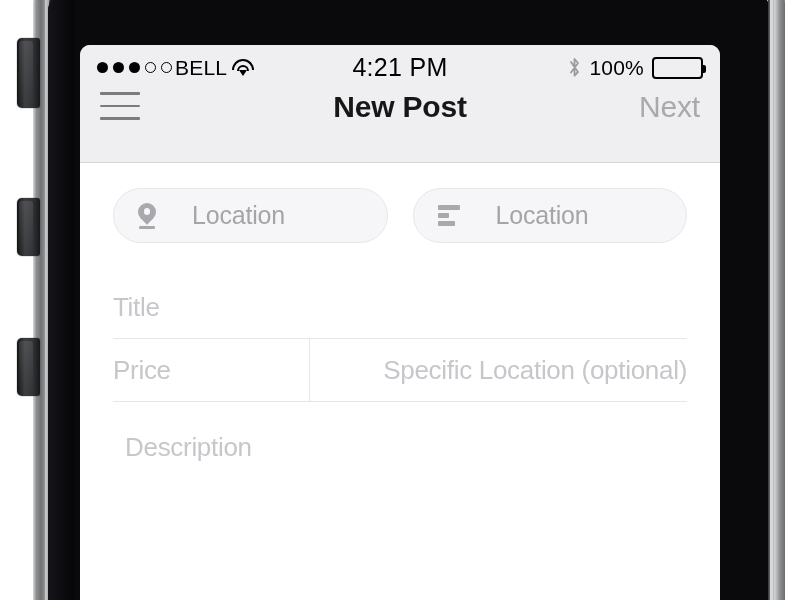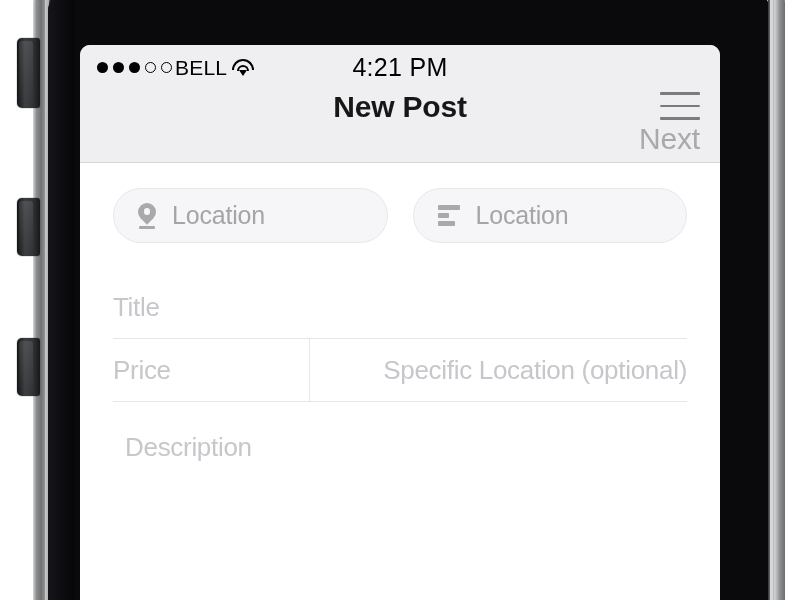--- a/index.html
+++ b/index.html
@@ -108,24 +108,23 @@
   .battery{ width:51px; height:22px; border:2px solid #000; border-radius:4px; position:relative; padding:2px;}
   .battery .fill{ width:100%; height:100%; background:#000; border-radius:1.5px; }
   .battery::after{ content:""; position:absolute; right:-5px; top:6px; width:3.5px; height:8px;
                    background:#000; border-radius:0 2px 2px 0; }
 
   
   #nav-bar{
     height:73px;
     background:#efeef0;
     border-bottom:1px solid #d6d5d8;
-    display:flex; align-items:flex-end;
+    display:flex; align-items:flex-start;
     padding:0 20px;
     position:relative;
-    flex-direction:column;
   }
   #menu-button{ width:40px; height:32px; display:flex; flex-direction:column; justify-content:space-between; cursor:pointer; padding:2px 0;}
   #menu-button span{ display:block; height:2.6px; width:40px; background:#7c7b80; border-radius:1px; }
   #nav-title{
     position:absolute; left:0; right:0; text-align:center;
     font-size:30px; font-weight:bold; color:#171717; letter-spacing:-.2px;
     pointer-events:none;
   }
   #next-button{
     margin-left:auto; font-size:30px; color:#a9a8ad; letter-spacing:-.2px; cursor:pointer;
@@ -138,21 +137,21 @@
   .chip{
     flex:1 1 0;
     height:55px;
     border:1.4px solid #e7e6e9;
     background:#f6f5f7;
     border-radius:28px;
     display:flex; align-items:center;
     padding-left:24px;
     cursor:pointer;
   }
-  .chip-label{ font-size:25px; color:#a5a4a9; margin-left:16px; letter-spacing:-.2px; }
+  .chip-label{ font-size:25px; color:#a5a4a9; margin-left:36px; letter-spacing:-.2px; }
 
   .pin-icon{ width:18px; height:26px; position:relative; }
   .pin-icon .drop{
     width:18px; height:18px; background:#a9a8ad; border-radius:50% 50% 50% 0;
     transform:rotate(-45deg); position:absolute; top:0; left:0;
   }
   .pin-icon .hole{
     width:6.5px; height:6.5px; background:#f6f5f7; border-radius:50%;
     position:absolute; top:5.5px; left:5.8px;
   }
@@ -222,20 +221,29 @@
         <span class="carrier">BELL</span>
         <span class="wifi">
           <i class="a"></i>
             <i class="b"></i>
             <i class="c"></i>
         </span>
       </div>
 
       <div id="status-time">4:21 PM</div>
 
+      <div class="sb-right">
+        <span class="bt">
+          <svg width="13" height="21" viewBox="0 0 13 21">
+            <path d="M3 5 L10 15 L6.5 18.5 L6.5 2 L10 6 L3 15.5" stroke="#9b9aa0" stroke-width="1.8" fill="none" stroke-linejoin="round" stroke-linecap="round"></path>
+          </svg>
+        </span>
+        <span class="battpct">100%</span>
+        <span class="battery"><span class="fill"></span></span>
+      </div>
     </div>
 
     <div id="nav-bar">
       <div id="menu-button">
         <span></span>
           <span></span>
           <span></span>
       </div>
       <div id="nav-title">New Post</div>
       <div id="next-button">Next</div>

